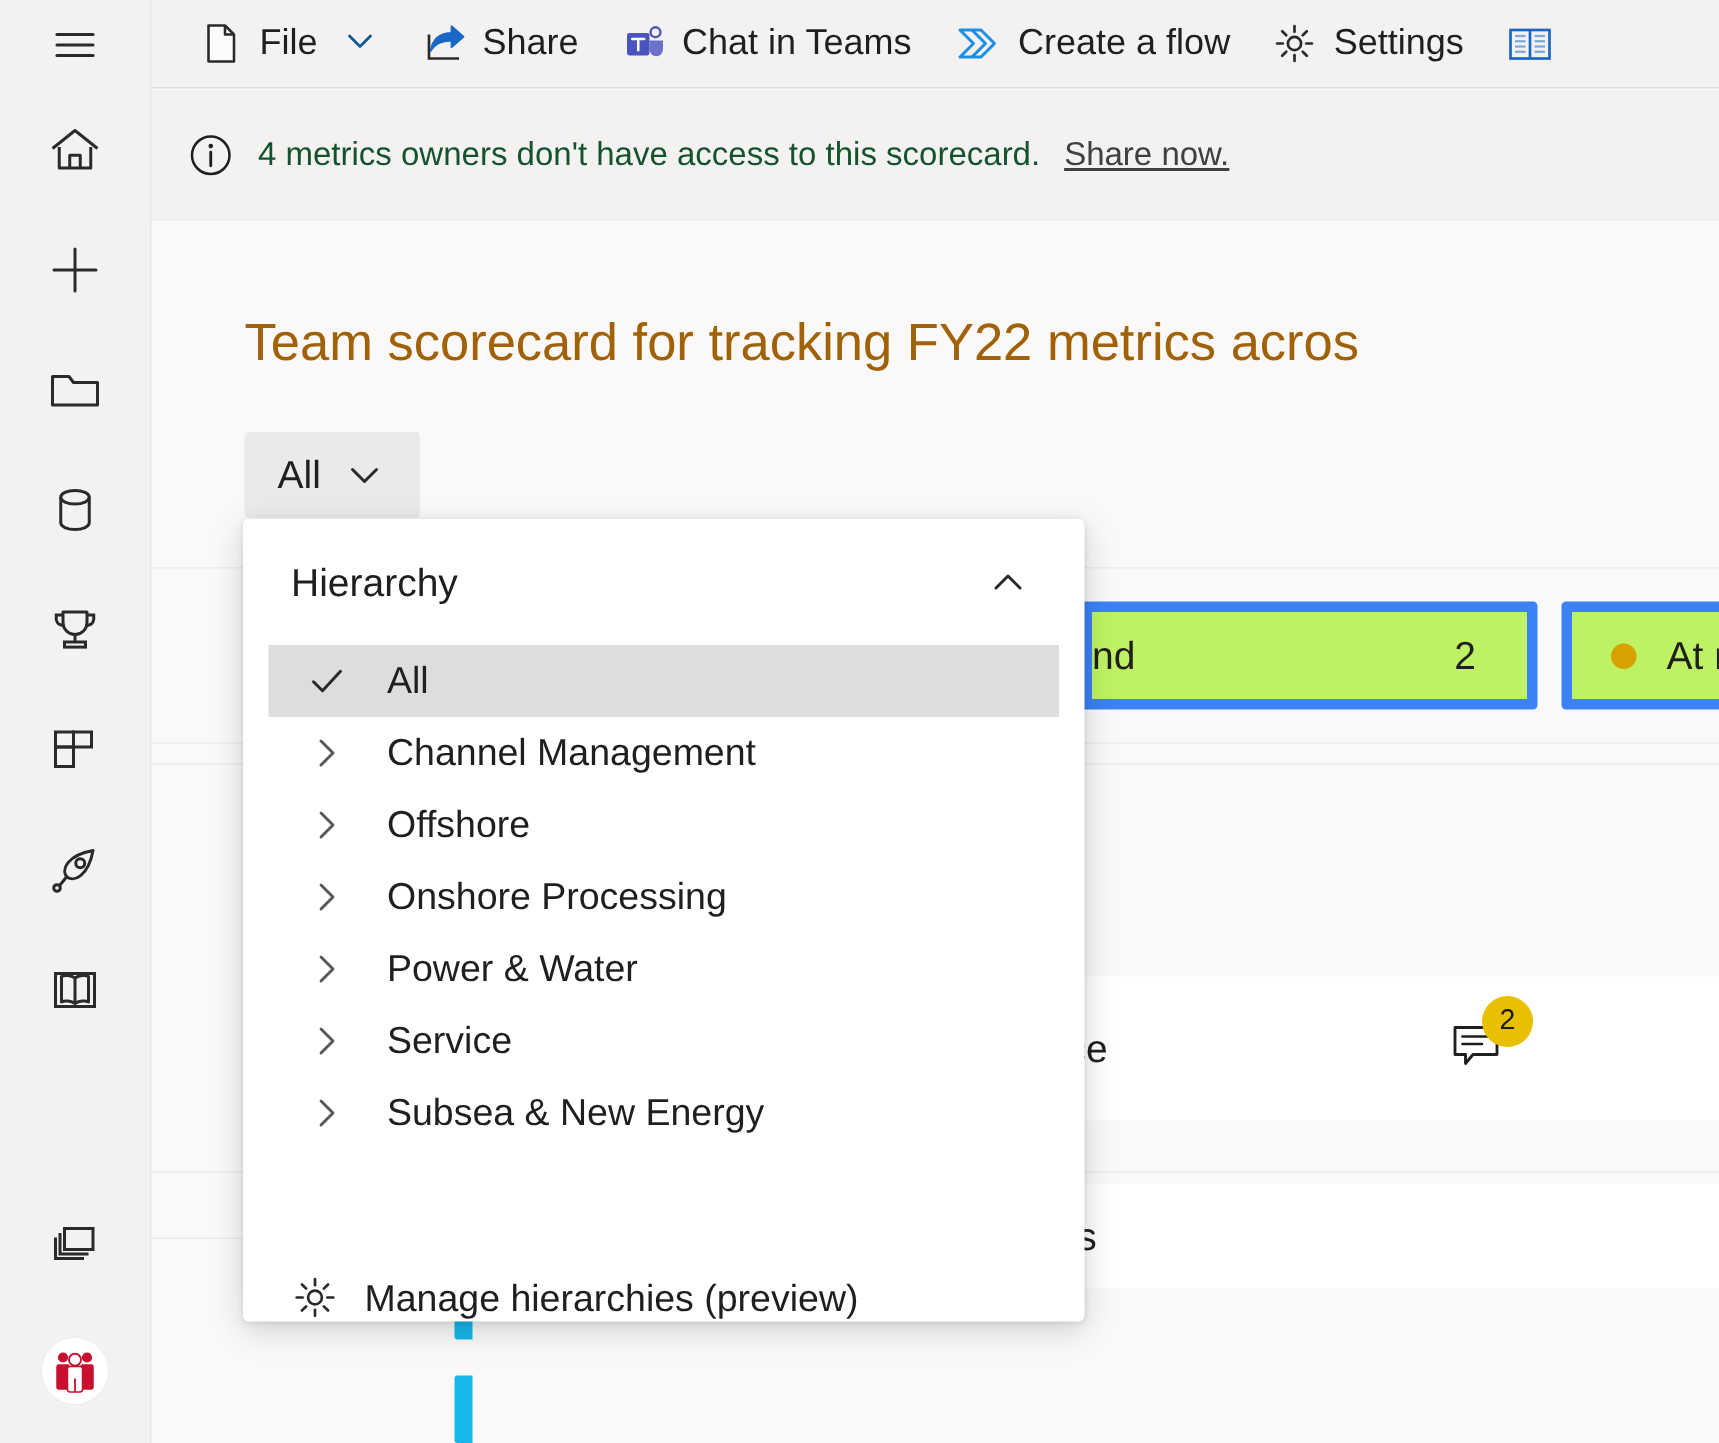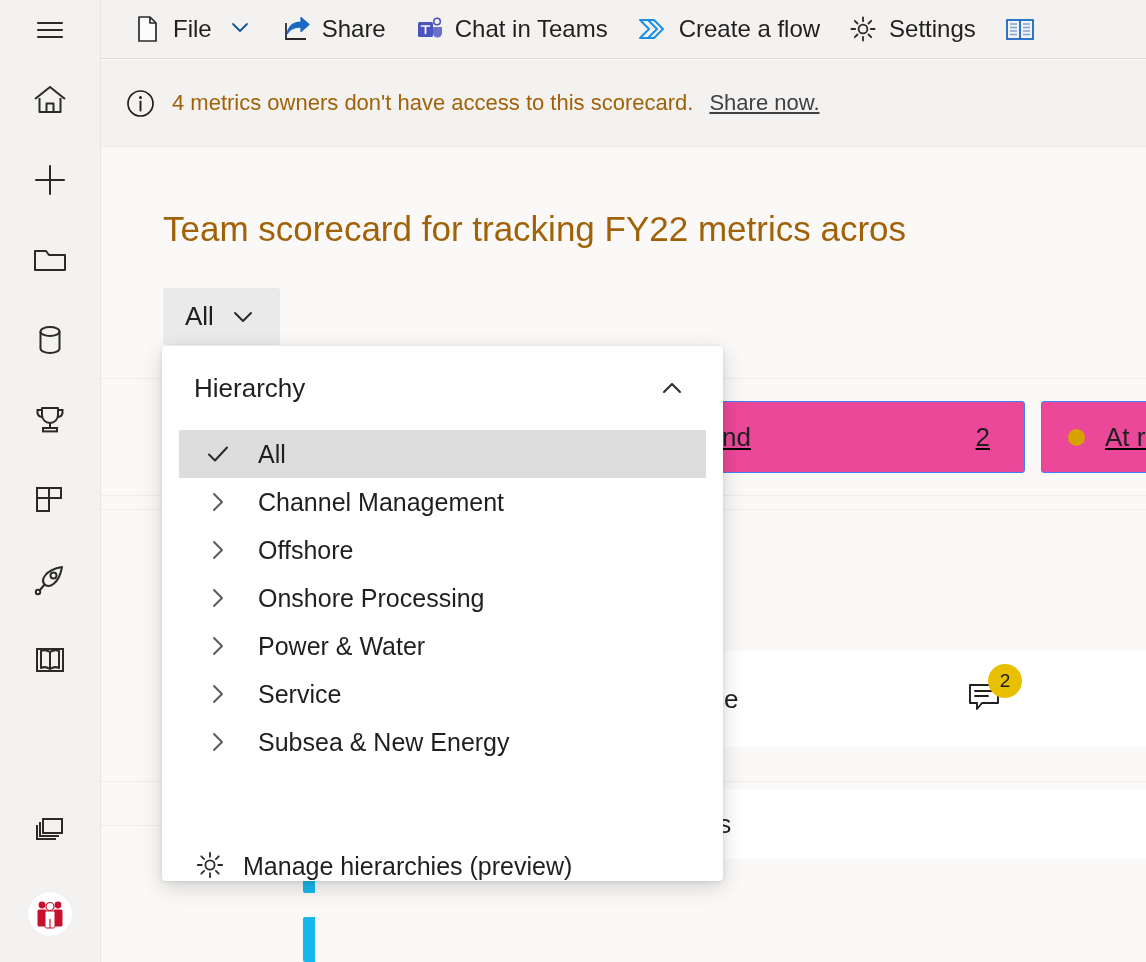--- a/index.html
+++ b/index.html
@@ -44,21 +44,21 @@
   }
   .cmd-label { font-size: 24px; color: #201f1e; font-weight: 400; }
   .cmd-caret { margin-left: 4px; }
 
   
   #info-bar {
     position: absolute; left: 101px; top: 60px; width: 1045px; height: 87px;
     background: #f3f2f1; border-bottom: 1px solid #edebe9;
     display: flex; align-items: center; padding-left: 24px; gap: 16px;
   }
-  #info-text { font-size: 22px; color: #a16207; white-space: nowrap; }
+  #info-text { font-size: 22px; color: #14532d; white-space: nowrap; }
   #info-link {
     font-size: 22px; color: #404040; text-decoration: underline;
     cursor: pointer;
   }
 
   
   #page-header {
     position: absolute; left: 101px; top: 147px; width: 1045px; height: 132px;
     background: #faf9f8;
     display: flex; align-items: flex-start; padding: 62px 0 0 62px; gap: 70px;
@@ -77,22 +77,22 @@
   }
   #filter-button-label { font-size: 26px; color: #201f1e; }
 
   
   #bg-canvas {
     position: absolute; left: 101px; top: 279px; width: 1045px; height: 683px;
     background: #faf9f8; overflow: hidden;
   }
   .bg-rule { position: absolute; left: 0; width: 1045px; height: 1px; background: #ededeb; }
   .bg-card {
-    position: absolute; background: #ec4899; border: 1px solid #3b82f6; border-radius: 3px;
-    display: flex; align-items: center; white-space: nowrap; overflow: hidden; text-decoration: underline;
+    position: absolute; background: #bef264; border: 7px solid #3b82f6; border-radius: 3px;
+    display: flex; align-items: center; white-space: nowrap; overflow: hidden;
   }
   .bg-row {
     position: absolute; background: #ffffff;
     display: flex; align-items: center; white-space: nowrap; overflow: hidden;
   }
   .bg-text { font-size: 26px; color: #201f1e; }
   .bg-num { font-size: 26px; color: #201f1e; }
   .status-dot { width: 17px; height: 17px; border-radius: 50%; background: #d7a100; flex: 0 0 auto; }
   .accent-bar { position: absolute; width: 12px; border-radius: 2px 0 0 2px; background: #15b7ec; }
   .comment-badge {

